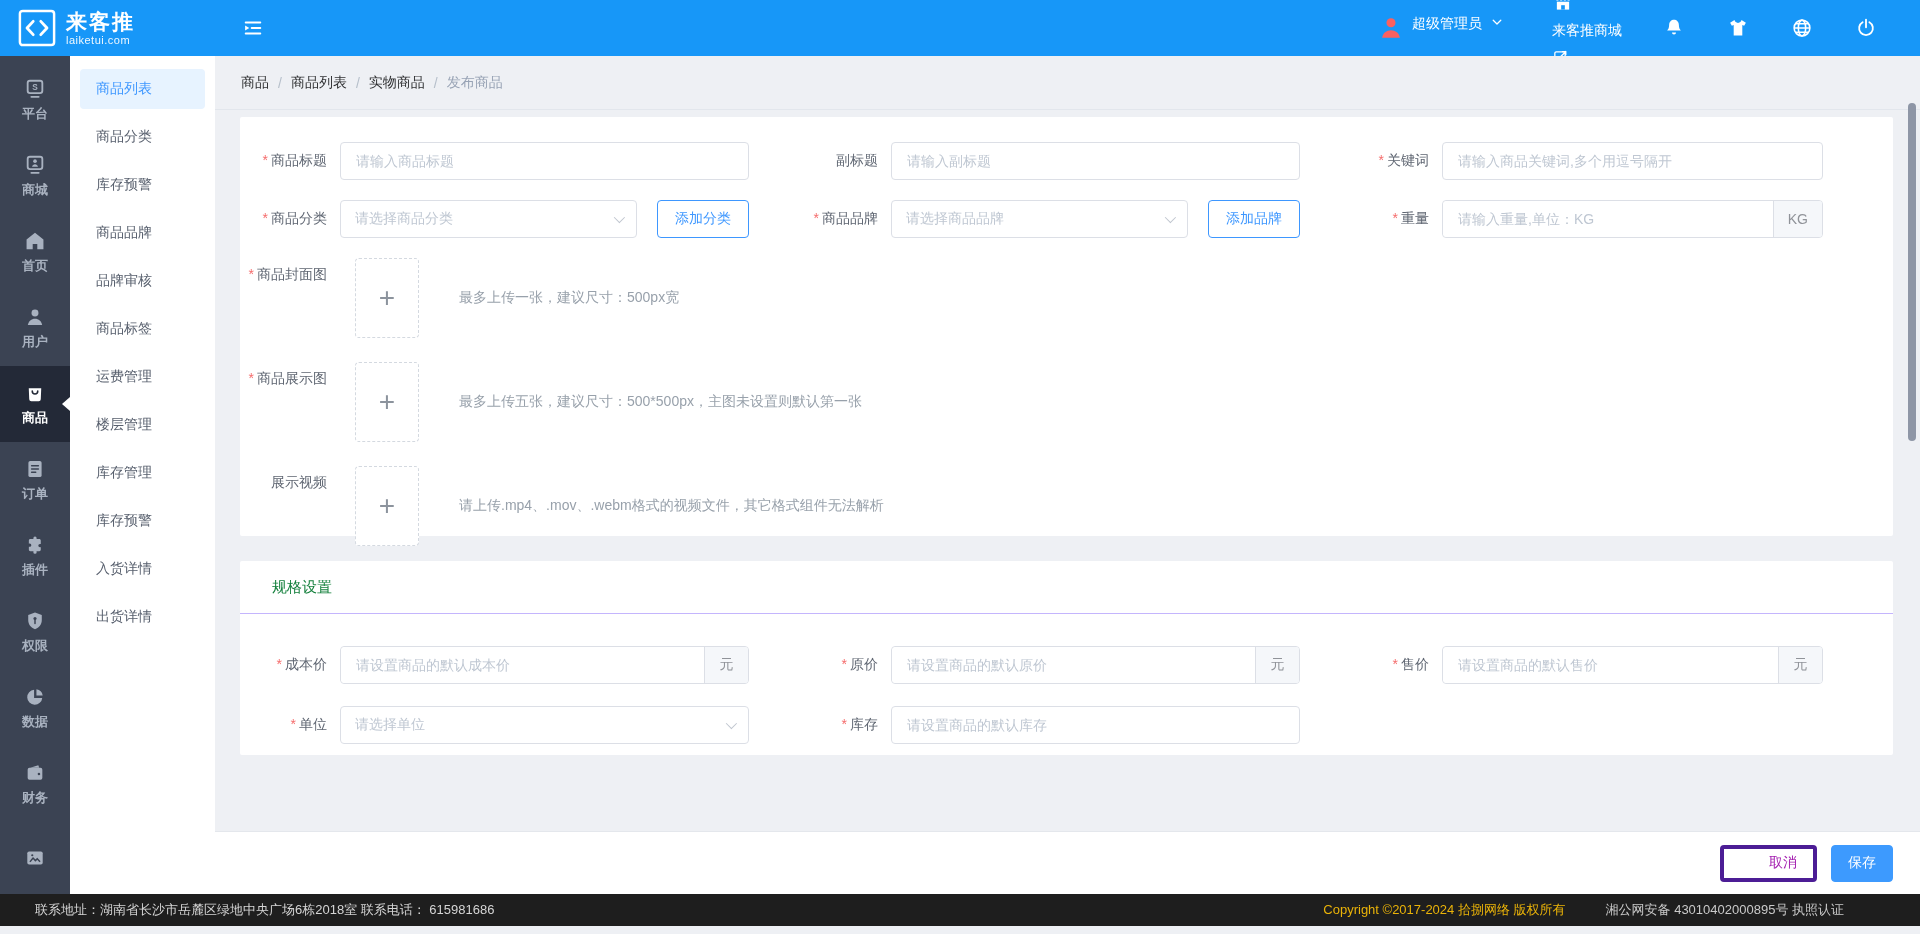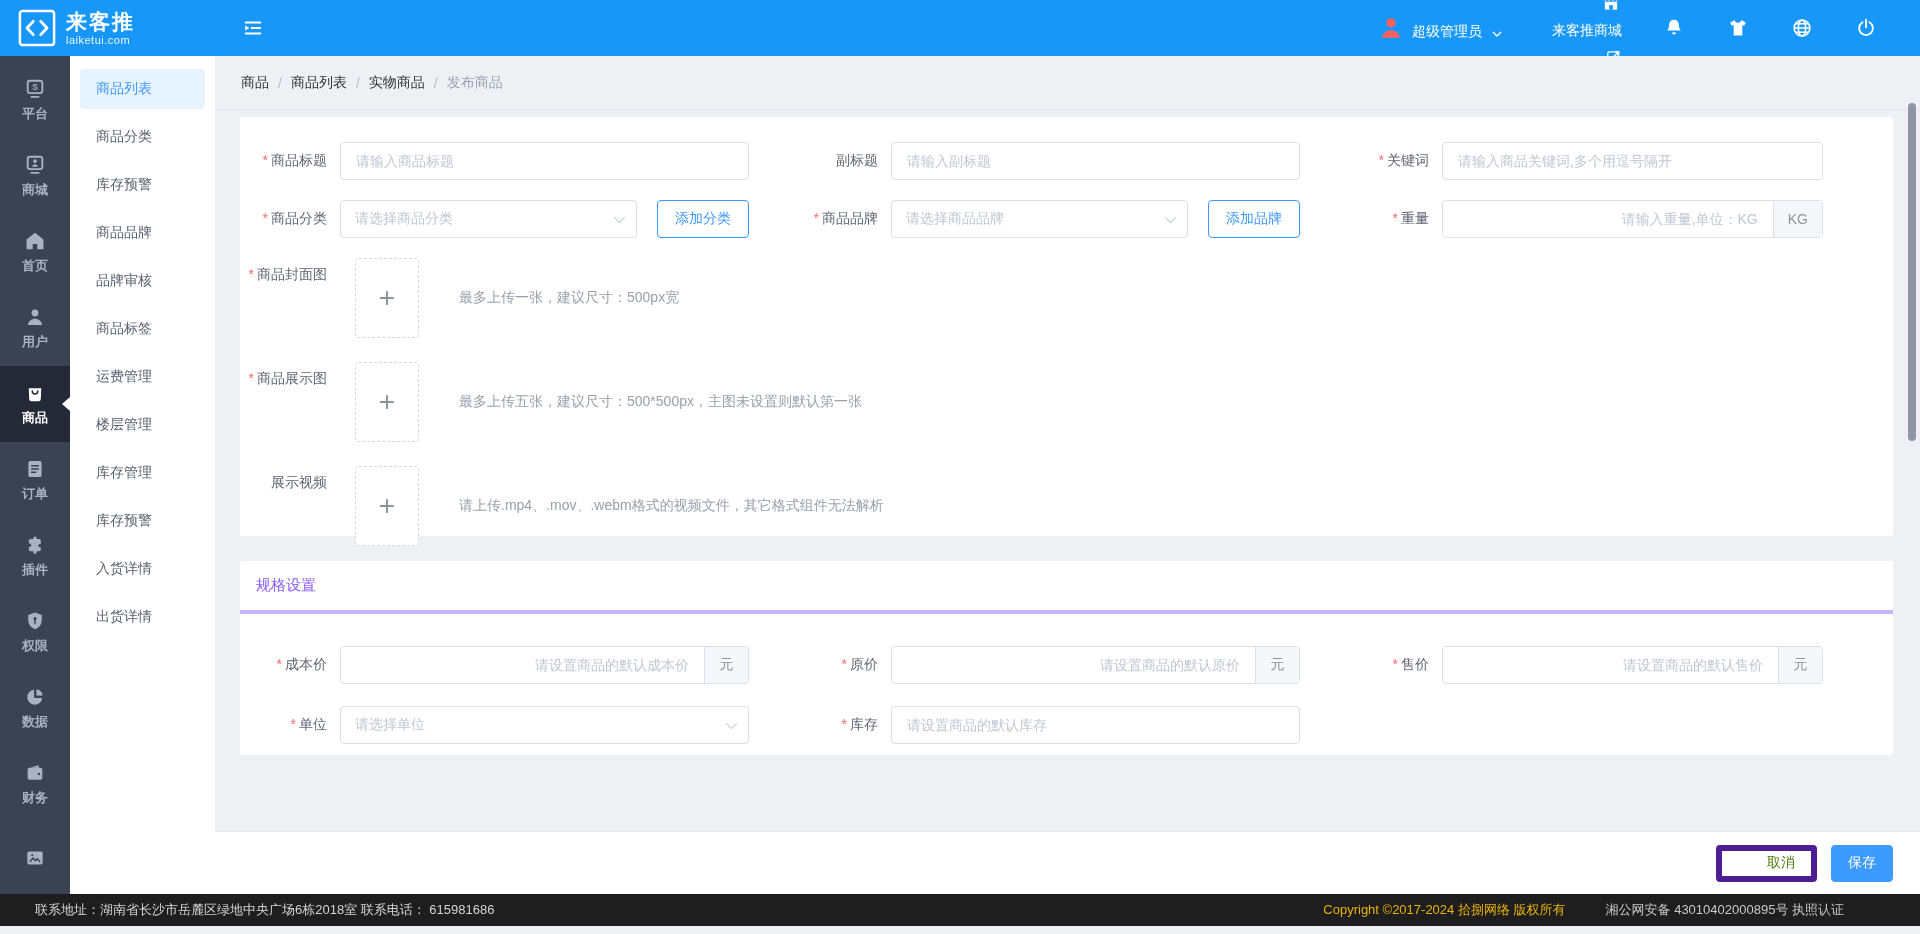--- a/index.html
+++ b/index.html
@@ -6,21 +6,21 @@
   html,body { width:1920px; height:934px; overflow:hidden; }
   body { font-family:"Liberation Sans","DejaVu Sans",sans-serif; font-size:14px; color:#303133; background:#eef0f4; }
 
   
   .topbar { height:56px; background:#1797f8; color:#fff; display:flex; align-items:center;gap:40px; }
   .logo { display:flex; align-items:center; gap:10px; padding-left:18px; width:186px; flex:none; }
   .logo-text .t1 { font-size:21px; font-weight:700; letter-spacing:2px; line-height:24px; }
   .logo-text .t2 { font-size:11px; opacity:.92; letter-spacing:.5px; }
   .collapse-btn { margin-left:16px; display:flex; align-items:center; cursor:pointer; }
   .topbar-right { margin-left:auto; display:flex; align-items:center; padding-right:42px; }
-  .tb-group { display:flex; align-items:flex-end; gap:8px; cursor:pointer; }
+  .tb-group { display:flex; align-items:flex-start; gap:8px; cursor:pointer; }
   .tb-user { margin-right:48px; }
   .tb-mall { margin-right:40px;flex-direction:column; }
   .tb-icon-btn { width:24px; height:24px; margin-left:40px; cursor:pointer; display:flex; align-items:center; justify-content:center; }
   .tb-icon-btn:first-of-type { margin-left:0; }
 
   
   .app { display:flex; height:838px; }
 
   
   .rail { width:70px; background:#3b4353; flex:none; padding-top:6px; display:flex; flex-direction:column; overflow:hidden; }
@@ -54,39 +54,39 @@
   .fitem.last .ffield { margin-right:70px; }
 
   .inp { height:38px; width:100%; border:1px solid #dcdfe6; border-radius:4px; padding:0 15px; font-size:14px; color:#303133; background:#fff; outline:none; font-family:inherit; }
   .inp::placeholder { color:#bfc7d2; }
 
   .sel { height:38px; border:1px solid #dcdfe6; border-radius:4px; background:#fff; display:flex; align-items:center; padding:0 14px; cursor:pointer; position:relative; flex:1; }
   .sel .ph { color:#bfc7d2; flex:1; white-space:nowrap; overflow:hidden; }
   .caret { width:8px; height:8px; border-right:1.4px solid #c0c6cf; border-bottom:1.4px solid #c0c6cf; transform:rotate(45deg) translateY(-2px); flex:none; }
 
   .igroup { height:38px; flex:1; border:1px solid #dcdfe6; border-radius:4px; background:#fff; display:flex; overflow:hidden; }
-  .igroup .inp { border:none; height:36px; flex:1; min-width:0;text-align:right; }
+  .igroup .inp { border:none; height:36px; flex:1; min-width:0; }
   .suffix { flex:none; min-width:44px; padding:0 14px; background:#f5f7fa; border-left:1px solid #dcdfe6; color:#909399; display:flex; align-items:center; justify-content:center; }
 
   .add-btn { height:38px; flex:none; margin-left:20px; padding:0 17px; background:#fff; border:1px solid #3e97ff; color:#3e97ff; border-radius:4px; font-size:14px; cursor:pointer; font-family:inherit; }
 
   .urow { display:flex; margin-bottom:24px; }
   .ulabel { width:87px; flex:none; text-align:right; color:#5f6672; padding-top:8px; white-space:nowrap; }
   .ubox { width:64px; height:80px; margin-left:28px; flex:none; border:1px dashed #d4d9e0; border-radius:4px; background:#fff; display:flex; align-items:center; justify-content:center; cursor:pointer; }
   .plus { font-size:28px; font-weight:300; color:#8c939d; line-height:1; }
   .uhint { margin-left:40px; align-self:center; color:#98a1ab; }
 
   .card2 { margin-top:25px; height:194px; overflow:hidden; }
-  .sec-head { height:53px; display:flex; align-items:center; padding-left:16px; border-bottom:4px solid #c4b5fd; font-size:15px; color:#8b5cf6; }
+  .sec-head { height:53px; display:flex; align-items:center; padding-left:32px; border-bottom:1px solid #c4b5fd; font-size:15px; color:#15803d; }
   .card2 .frow { margin-top:32px; margin-bottom:0; }
   .card2 .frow + .frow { margin-top:22px; }
 
   .action-bar { height:63px; flex:none; background:#fff; border-top:1px solid #e4e7ec; display:flex; align-items:center; justify-content:flex-end; gap:14px; padding-right:27px; }
   .btn { height:37px; min-width:62px; padding:0 16px; border-radius:4px; font-size:14px; cursor:pointer; font-family:inherit; }
-  .btn-cancel { background:#fff; border:6px solid #4c1d95; color:#4d7c0f;padding-left:45px; }
+  .btn-cancel { background:#fff; border:4px solid #4c1d95; color:#a21caf;padding-left:45px; }
   .btn-save { background:#3d9afe; border:1px solid #3d9afe; color:#fff; }
 
   .vscroll { position:absolute; right:4px; top:47px; width:8px; height:338px; background:#8e96a6; border-radius:4px; cursor:pointer; }
 
   
   .footer { height:32px; background:#1e1e1e; display:flex; align-items:center; padding:0 76px 0 35px; font-size:13px; }
   .footer .contact { color:#d5d5d5; flex:1; }
   .footer .copyright { color:#eab308; margin-right:40px; }
   .footer .beian { color:#c9c9c9; }
 

